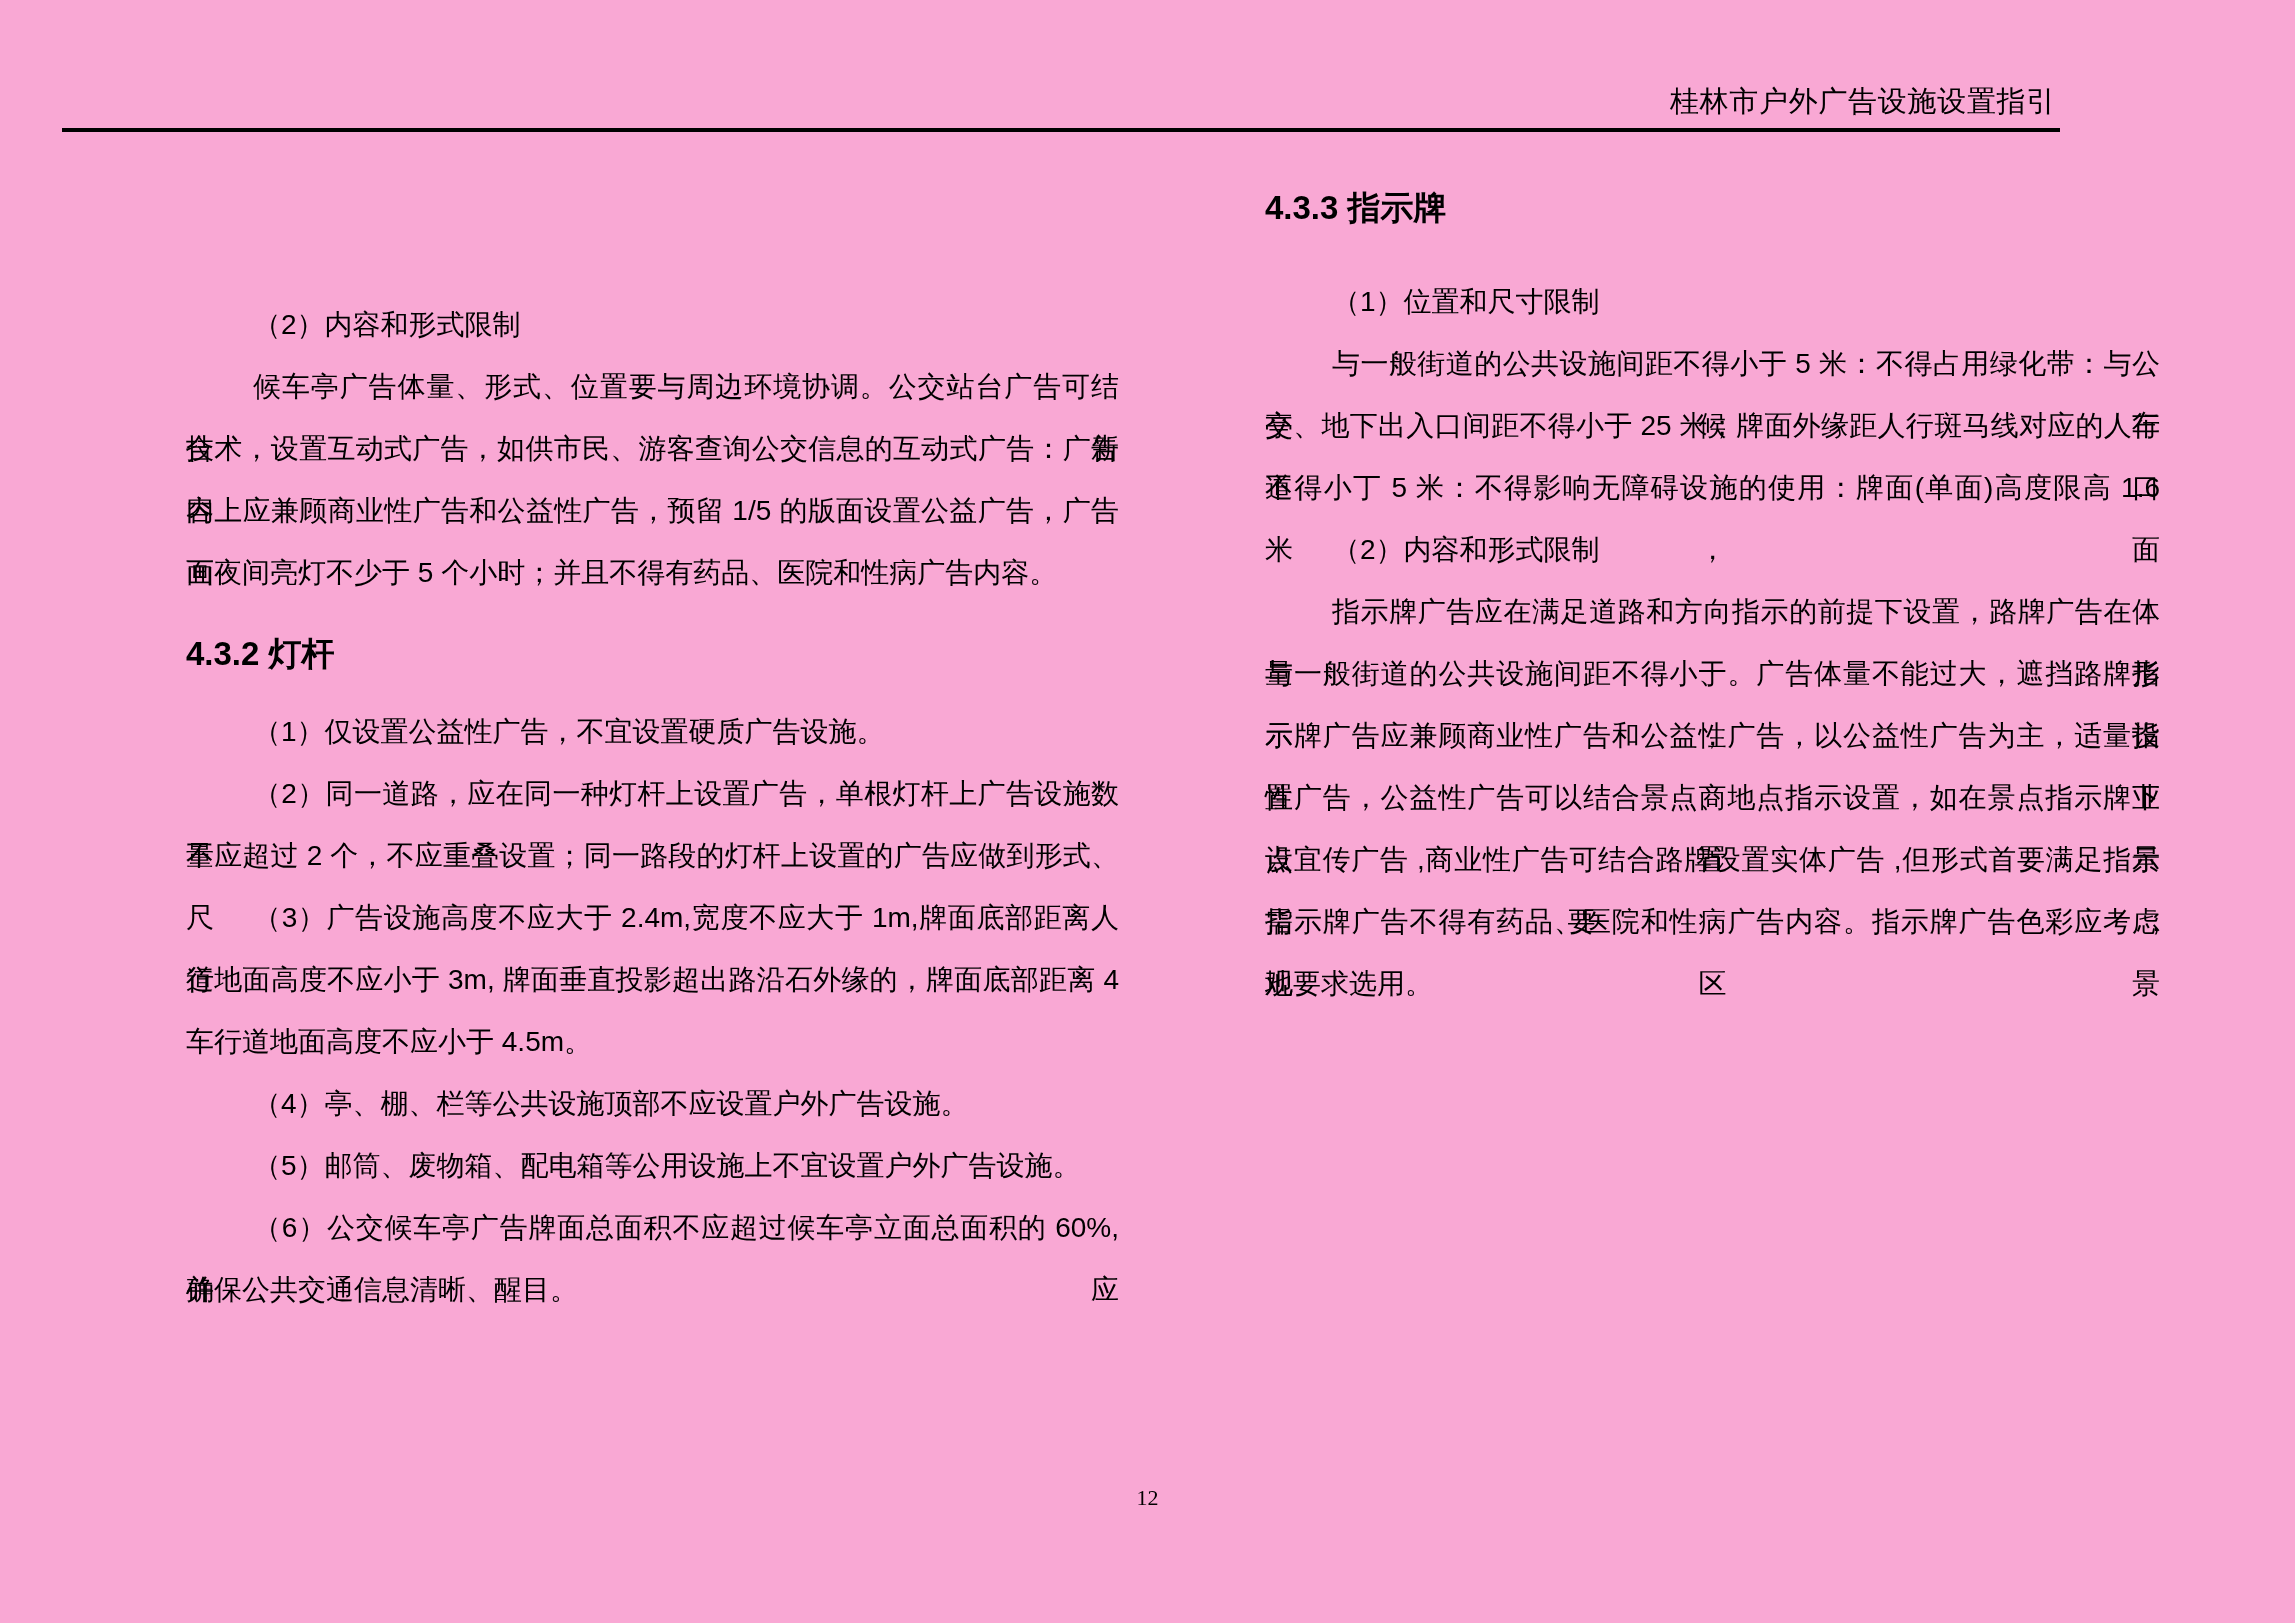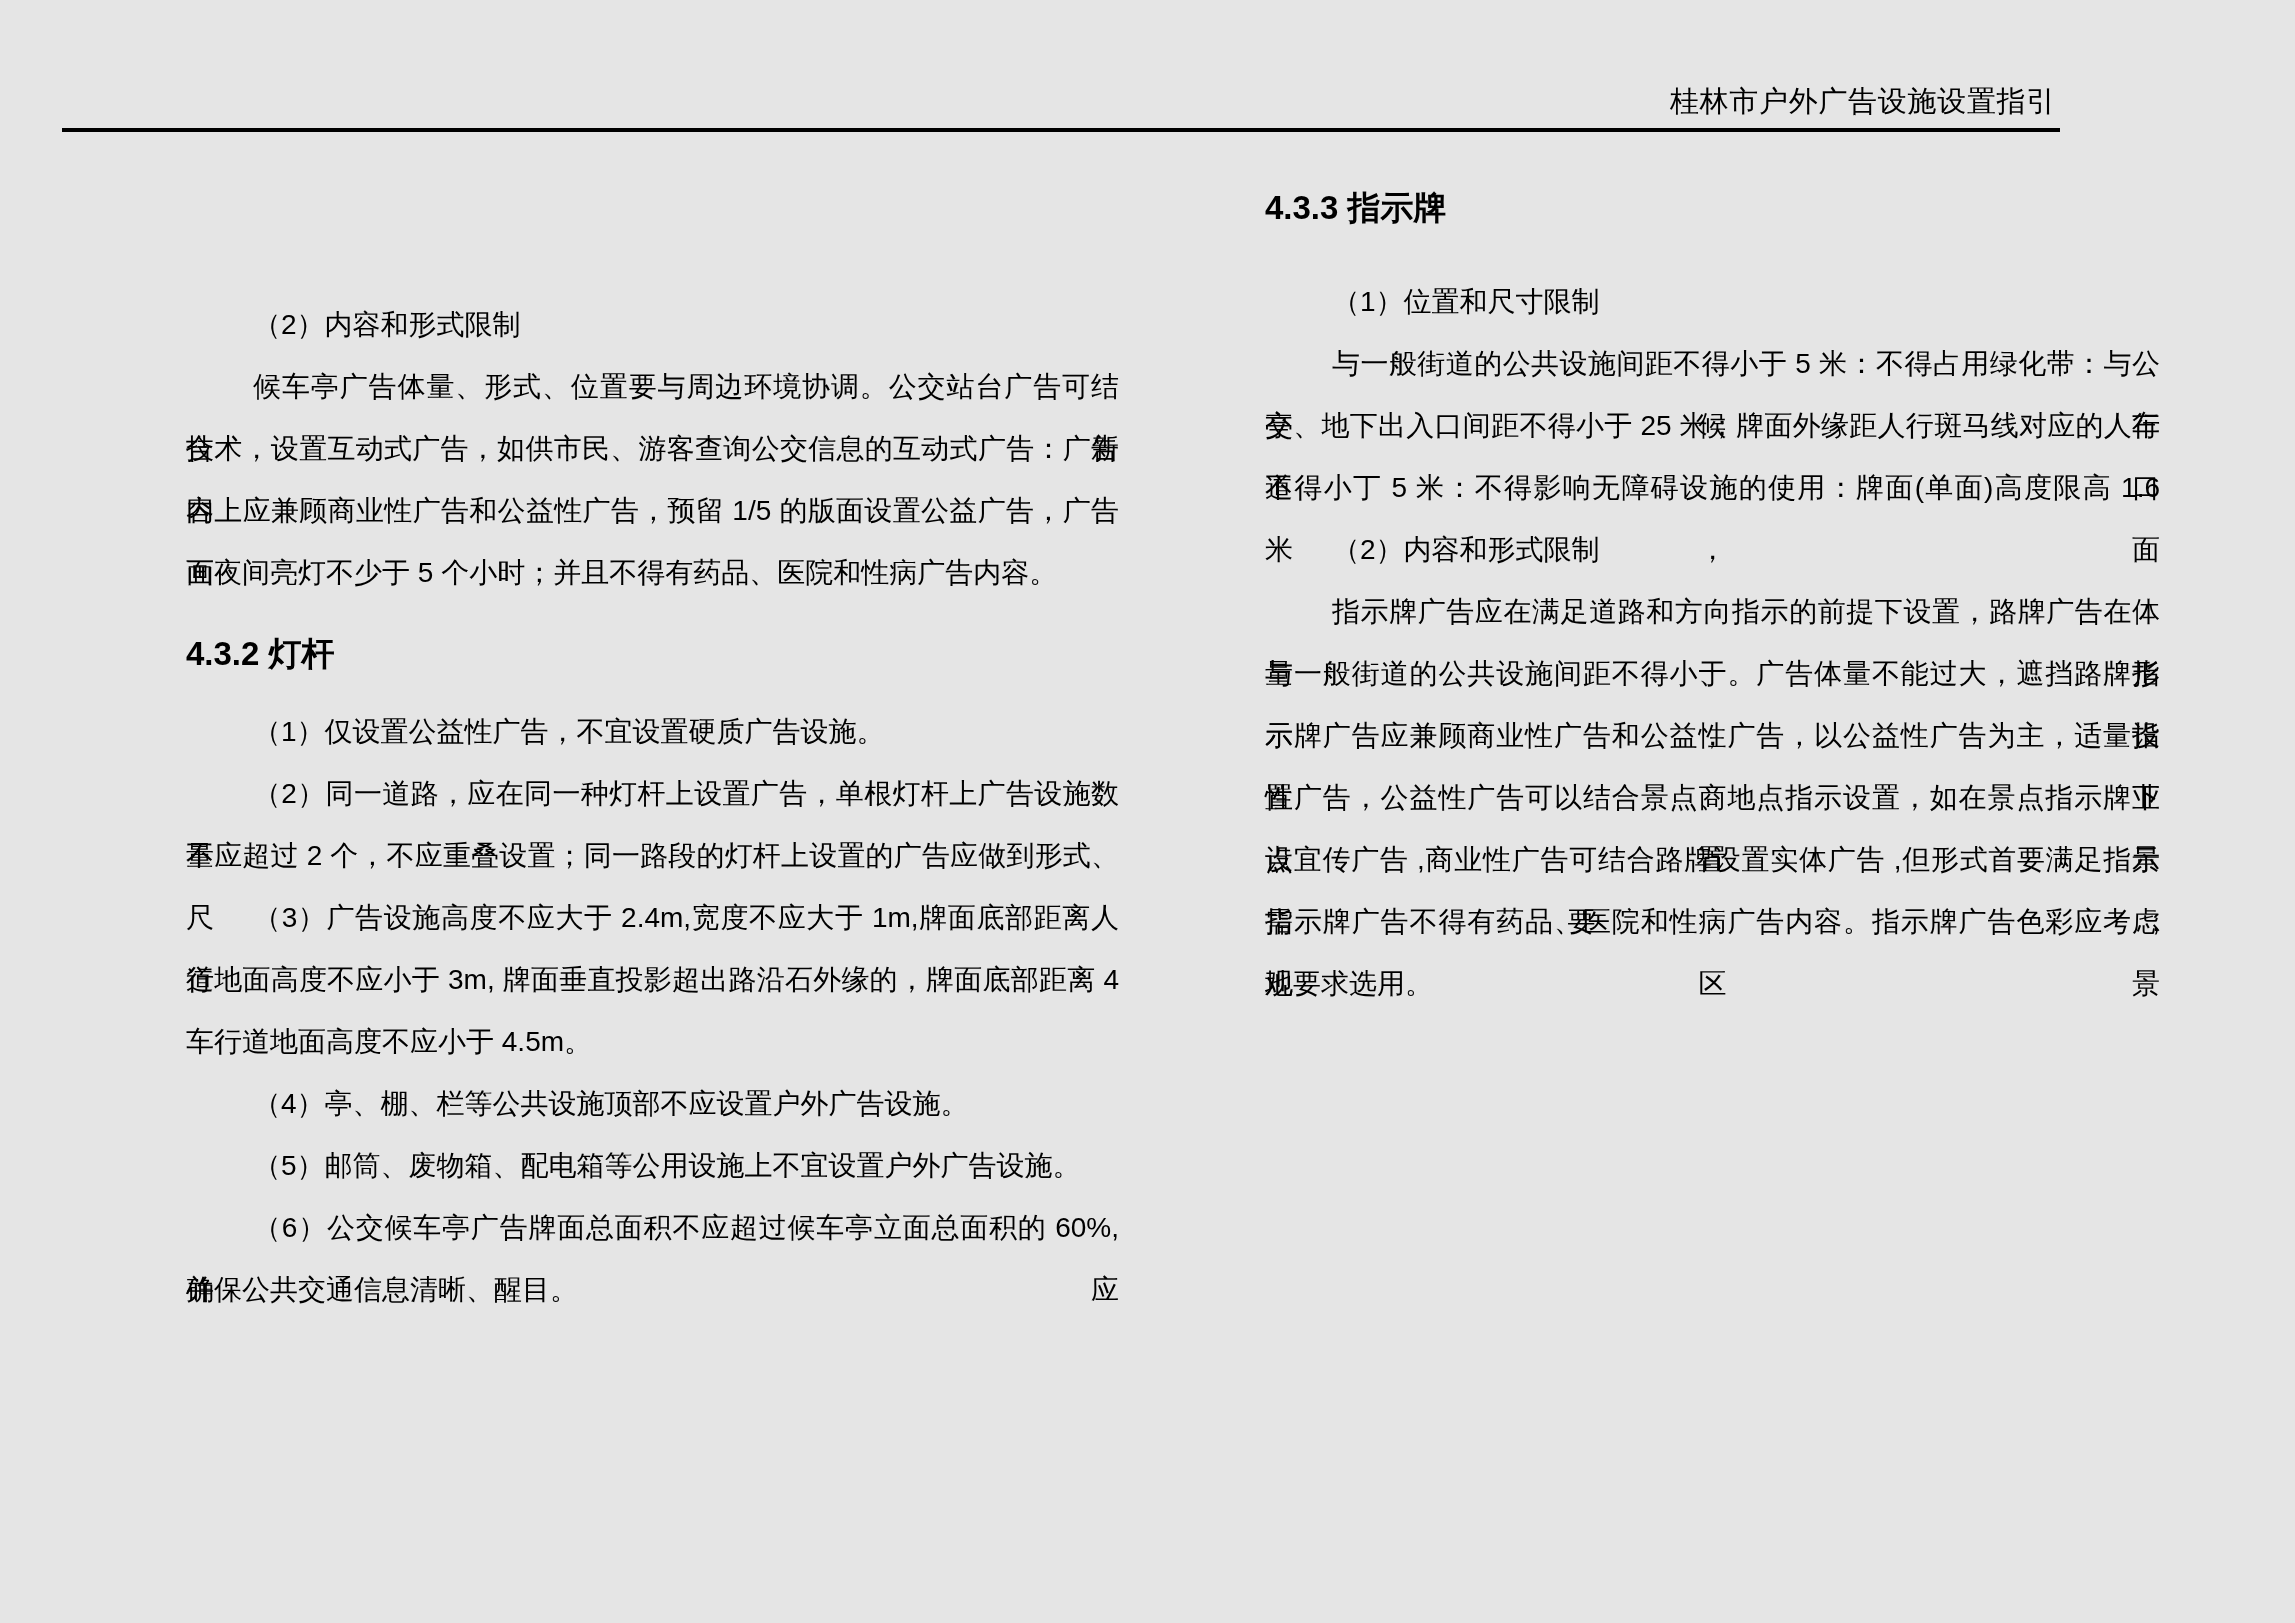--- a/index.html
+++ b/index.html
@@ -4,21 +4,21 @@
 <style>
   html, body {
     margin: 0;
     padding: 0;
     background: #ffffff;
   }
   .page {
     position: relative;
     width: 2295px;
     height: 1624px;
-    background: #e5e5e5;
+    background: #f9a8d4;
     font-family: "Liberation Sans", sans-serif;
     color: #000000;
     overflow: hidden;
   }
   .header-title {
     position: absolute;
     top: 85px;
     right: 239px;
     font-size: 29px;
     line-height: 33px;
@@ -141,14 +141,15 @@
         <div class="line first justify">指示牌广告应在满足道路和方向指示的前提下设置，路牌广告在体量、形</div>
         <div class="line justify">与一般街道的公共设施间距不得小于。广告体量不能过大，遮挡路牌指示，指</div>
         <div class="line justify">示牌广告应兼顾商业性广告和公益性广告，以公益性广告为主，适量设置商业</div>
         <div class="line justify">性广告，公益性广告可以结合景点、地点指示设置，如在景点指示牌下设置景</div>
         <div class="line justify">点宜传广告 ,商业性广告可结合路牌设置实体广告 ,但形式首要满足指示需要 ,</div>
         <div class="line justify">指示牌广告不得有药品、医院和性病广告内容。指示牌广告色彩应考虑地区景</div>
         <div class="line">观要求选用。</div>
       </div>
     </div>
 
+  <div class="page-number">12</div>
 </div>
 
 
 </body></html>

